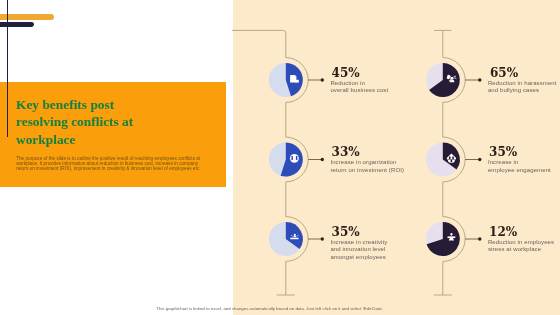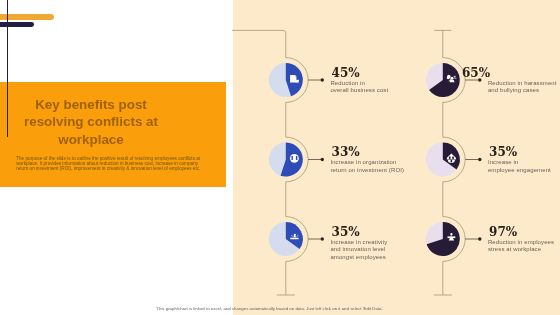--- a/index.html
+++ b/index.html
@@ -3,21 +3,21 @@
 <meta charset="utf-8">
 <style>
   html,body{margin:0;padding:0;}
   body{width:560px;height:315px;overflow:hidden;background:#ffffff;font-family:"Liberation Sans",sans-serif;}
   #slide{position:relative;width:560px;height:315px;background:#ffffff;}
   .cream{position:absolute;left:233px;top:0;width:328px;height:315px;background:#fdeacb;}
   .vbar{position:absolute;left:6.6px;top:0;width:1.5px;height:137px;background:#221f42;z-index:5;}
   .hbar-orange{position:absolute;left:-4px;top:13.6px;width:57.6px;height:6.4px;background:#efa832;border-radius:3.2px;}
   .hbar-dark{position:absolute;left:-4px;top:22.1px;width:37.8px;height:4.9px;background:#221f42;border-radius:2.45px;}
   .orangebox{position:absolute;left:0;top:82px;width:226.3px;height:105px;background:#fa9e0c;}
-  .title{position:absolute;left:16px;top:96px;width:150px;font-family:Liberation Sans, sans-serif;font-weight:bold;font-size:13.4px;line-height:17.25px;color:#a16207;text-align:center;}
+  .title{position:absolute;left:16px;top:96px;width:150px;font-family:Liberation Serif, serif;font-weight:bold;font-size:13.4px;line-height:17.25px;color:#15803d;}
   .subtext{position:absolute;left:16.2px;top:157.3px;width:187px;font-size:4.65px;line-height:4.95px;color:#6f5413;}
   .footer{position:absolute;left:156.3px;top:305.6px;font-size:4.37px;color:#6b6057;white-space:nowrap;}
   #diagram{position:absolute;left:0;top:0;width:560px;height:315px;}
   .pct{position:absolute;font-family:"DejaVu Serif",serif;font-weight:bold;font-size:12px;color:#2b2118;white-space:nowrap;}
   .lbl{position:absolute;font-size:6px;line-height:7.75px;color:#6a6159;white-space:pre-line;letter-spacing:0.1px;}
 </style>
 </head>
 <body>
 
 <div id="slide">
@@ -114,23 +114,23 @@
       <div class="pct" style="left: 331.6px; top: 65.8px;">45%</div>
       <div class="lbl" style="left: 330.4px; top: 79.7px;">Reduction in
 overall business cost</div>
       <div class="pct" style="left: 331.6px; top: 145.3px;">33%</div>
       <div class="lbl" style="left: 330.4px; top: 159.2px;">Increase in organization
 return on investment (ROI)</div>
       <div class="pct" style="left: 331.6px; top: 224.8px;">35%</div>
       <div class="lbl" style="left: 330.4px; top: 238.7px;">Increase in creativity
 and innovation level
 amongst employees</div>
-      <div class="pct" style="left: 462px; top: 65.8px;">65%</div>
+      <div class="pct" style="left: 490px; top: 65.8px;">65%</div>
       <div class="lbl" style="left: 487.9px; top: 79.7px;">Reduction in harassment
 and bullying  cases</div>
       <div class="pct" style="left: 489.1px; top: 145.3px;">35%</div>
       <div class="lbl" style="left: 487.9px; top: 159.2px;">Increase in
 employee engagement</div>
-      <div class="pct" style="left: 489.1px; top: 224.8px;">97%</div>
+      <div class="pct" style="left: 489.1px; top: 224.8px;">12%</div>
       <div class="lbl" style="left: 487.9px; top: 238.7px;">Reduction in employees
 stress at workplace</div>
     </div>
 </div>
 
 </body></html>

